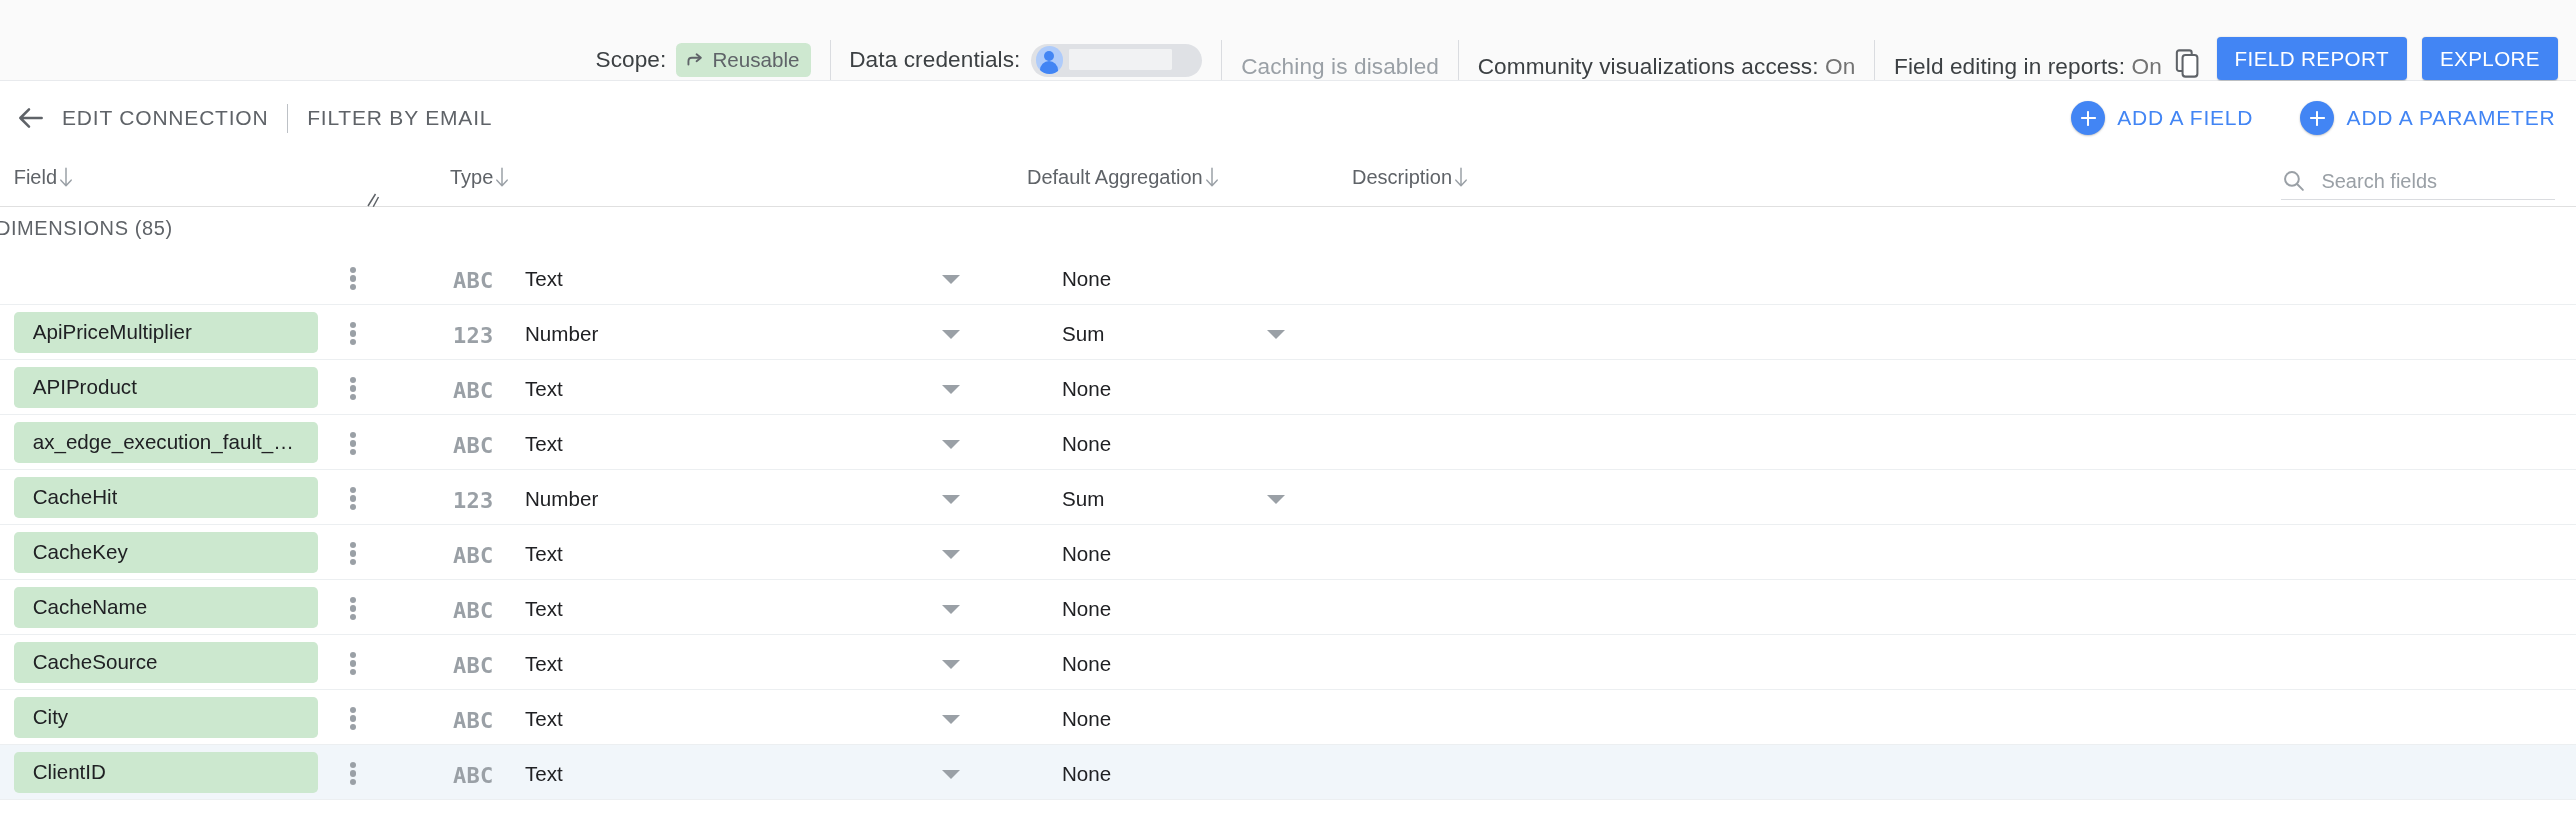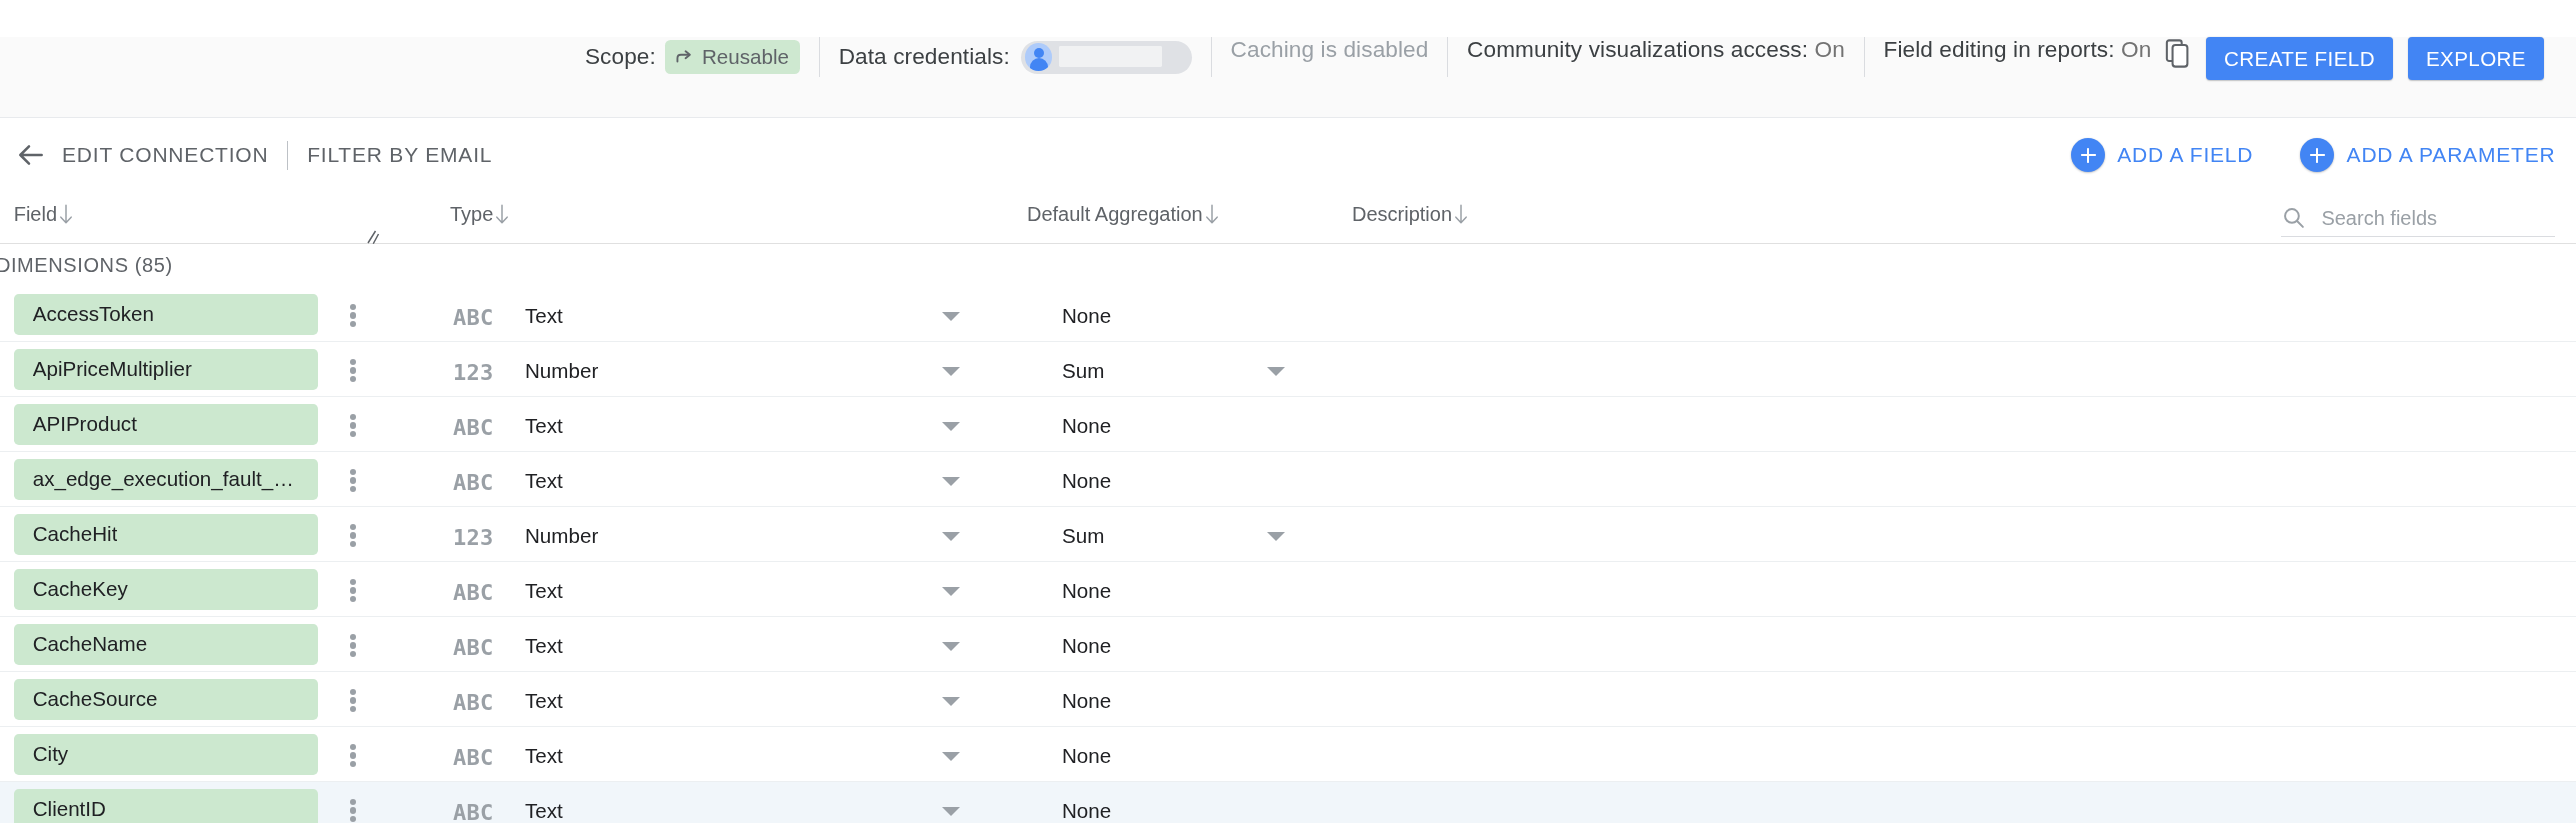--- a/index.html
+++ b/index.html
@@ -13,24 +13,23 @@
     -webkit-font-smoothing: antialiased;
   }
 
   
   #topbar {
     position: relative;
     height: 81px;
     background: #fafafa;
     border-bottom: 0.7px solid #e8eaed;
     display: flex;
-    align-items: flex-start;
+    align-items: flex-end;
     justify-content: flex-end;
-    padding-right: 32px;
-    margin-top: 37px;
+    padding-right: 18px;
   }
   .tb-group {
     display: flex;
     align-items: center;
     height: 40px;
   }
   .tb-label {
     font-size: 22.6px;
     color: #3c4043;
     white-space: nowrap;
@@ -365,21 +364,21 @@
 
   <span class="tb-label"><span>Field editing in reports:</span>&nbsp;<span class="tb-accent">On</span></span>
 
   <span id="device-icon">
     <svg viewBox="0 0 24 26" width="27.4" height="33" aria-hidden="true">
       <rect x="2.5" y="1.5" width="13" height="18" rx="2" ry="2" fill="none" stroke="#5f6368" stroke-width="1.8"></rect>
       <rect x="7.5" y="5.5" width="13" height="19" rx="2.5" ry="2.5" fill="#ffffff" stroke="#5f6368" stroke-width="1.8"></rect>
     </svg>
   </span>
 
-  <button class="btn-blue">CREATE FIELD</button>
+  <button class="btn-blue">FIELD REPORT</button>
   <button class="btn-blue">EXPLORE</button>
 </div>
 
 <div id="navrow">
   <span id="back-arrow">
     <svg viewBox="0 0 24 24" width="32" height="32" aria-hidden="true">
       <path d="M20 12 L4 12 M10.5 5.5 L4 12 L10.5 18.5" fill="none" stroke="#5f6368" stroke-width="1.9" stroke-linecap="round" stroke-linejoin="round"></path>
     </svg>
   </span>
   <span id="edit-connection" class="nav-link">EDIT CONNECTION</span>
@@ -451,23 +450,20 @@
     <input id="search-input" type="text" placeholder="Search fields" style="">
   </div>
 </div>
 
 <div id="section-title">
   <span>DIMENSIONS (85)</span>
 </div>
 
 <div id="rows">
     <div class="row">
-      <div class="chip">
-        <span class="chip-text">AccessToken</span>
-      </div>
       <div class="kebab">
         <i></i>
         <i></i>
         <i></i>
       </div>
       <div class="typeicon">ABC</div>
       <div class="typename">Text</div>
       <div class="type-caret">
         <div class="caret"></div>
       </div>

